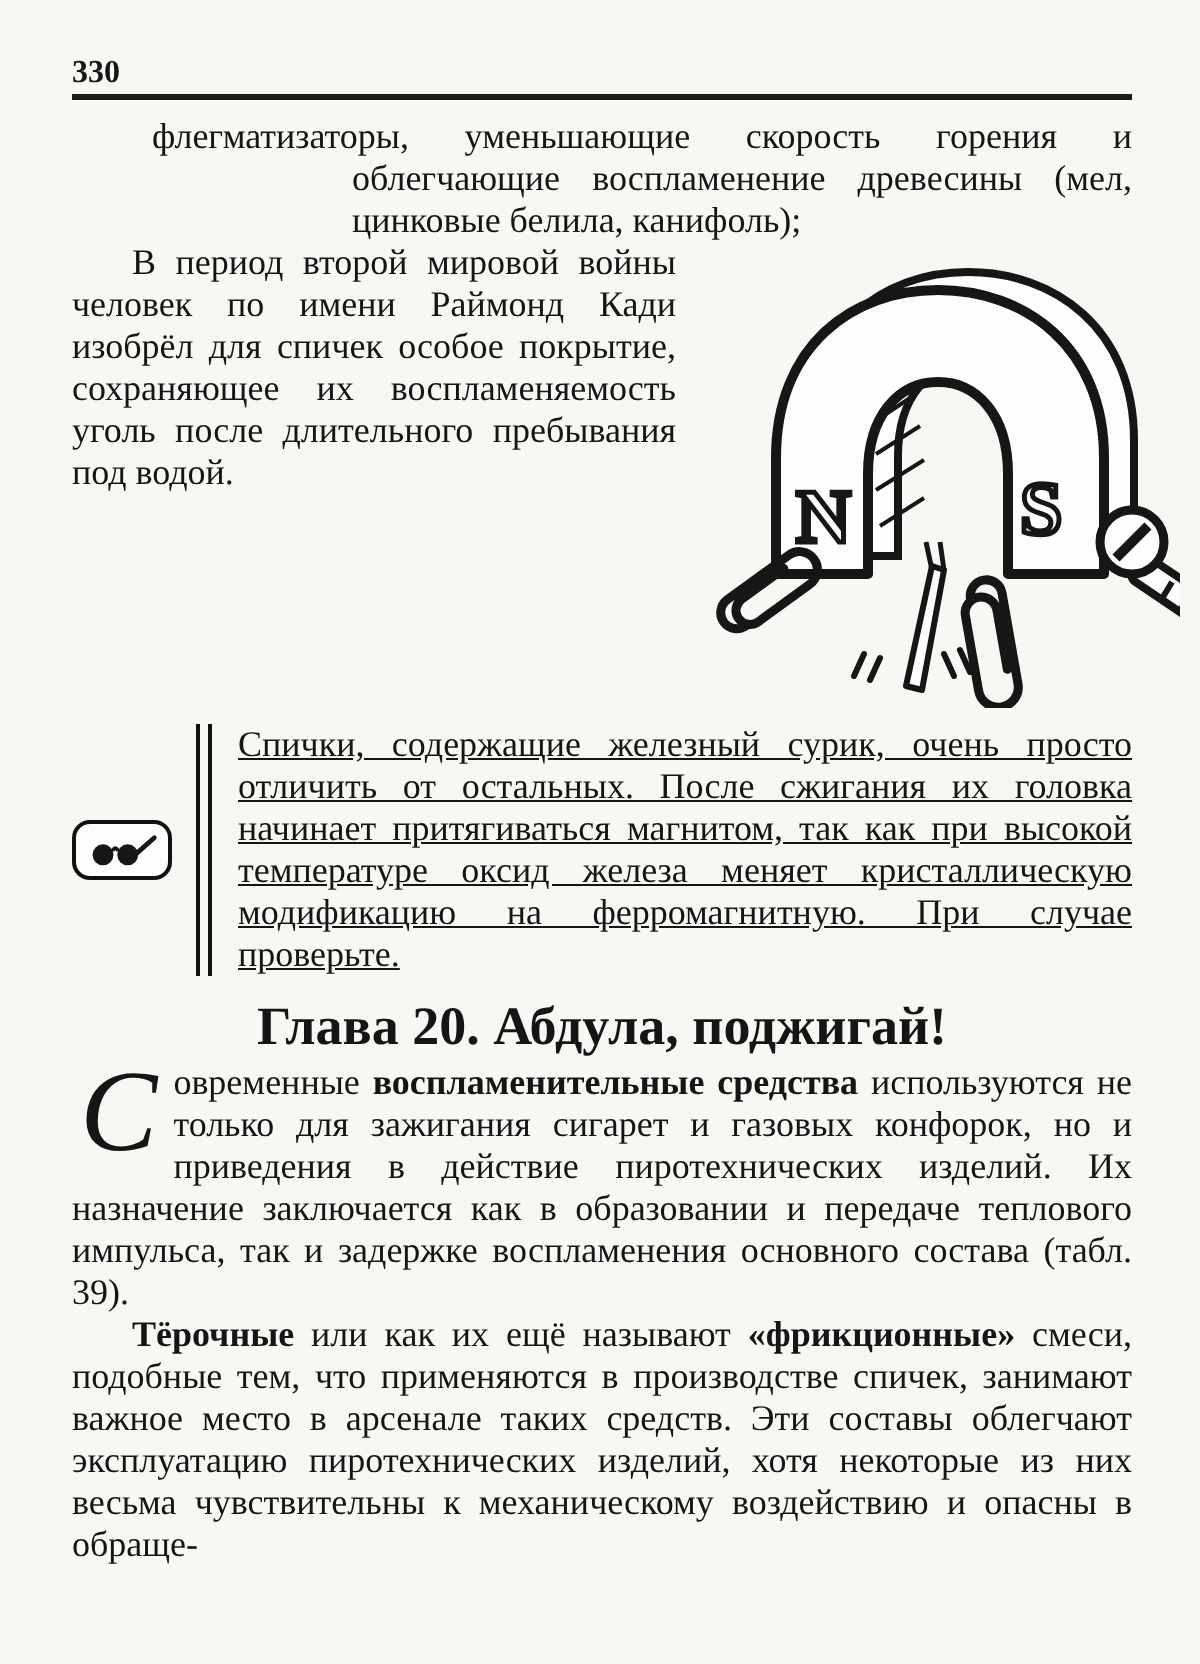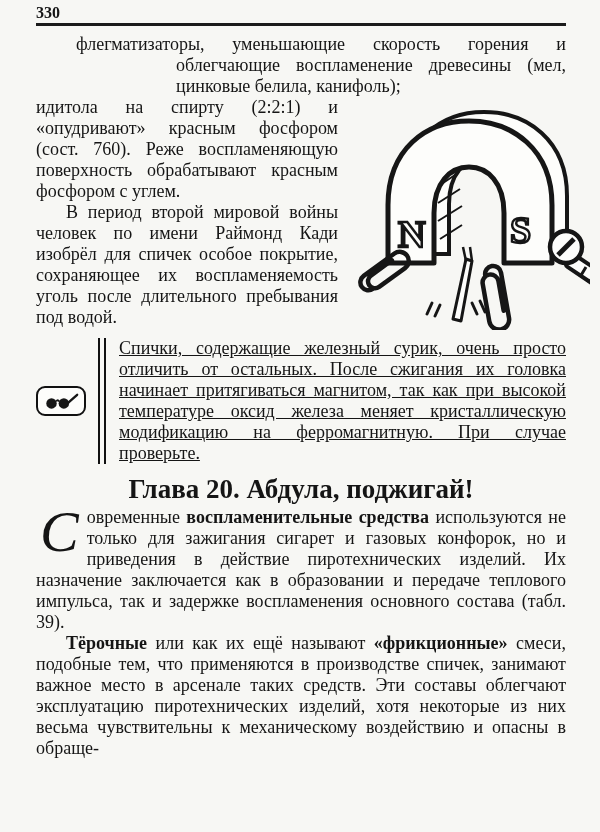--- a/index.html
+++ b/index.html
@@ -1,18 +1,18 @@
 <!DOCTYPE html>
 <html lang="ru"><head>
 <meta charset="utf-8">
 <style>
   * { margin:0; padding:0; box-sizing:border-box; }
   html,body { width:600px; height:832px; overflow:hidden; }
   body { background:#f7f7f4; font-family:"Liberation Serif", serif; color:#151515; }
-  .page { width:600px; height:832px; padding:4px 34px 0 36px; }
+  .page { width:600px; height:832px; padding:28px 34px 0 36px; }
   .header { display:flex; justify-content:space-between; align-items:baseline;
             border-bottom:3px solid #1b1b1b; padding-bottom:1px; font-size:16px; font-weight:bold; }
   .body-text { font-size:18px; line-height:21px; text-align:justify; margin-top:8px; }
   .list-item-1 { margin-left:40px; padding-left:100px; text-indent:-100px;font-family:Liberation Serif, serif; }
   .list-item-2 { margin-left:40px; }
   .para-indent { text-indent:30px; }
   .figure { float:right; width:240px; height:235px; margin:-2px -24px 0 12px; }
   .figure svg { width:100%; height:100%; }
   .note { display:flex; margin-top:8px; }
   .note-icon-wrap { flex:0 0 62px; display:flex; align-items:center; }
@@ -68,21 +68,20 @@
             <path d="M208,160 L224,144" stroke="#161616" stroke-width="5"></path>
           </g>
 
           <g>
             <path d="M116,164 L103,224 L111,226 L122,166 Z" fill="#fdfdfb" stroke="#161616" stroke-width="3" stroke-linejoin="round"></path>
             <path d="M113,152 l3,14 M120,152 l2,14" stroke="#161616" stroke-width="2.5"></path>
             <path d="M82,208 l-5,11 M90,210 l-5,11 M130,206 l5,11 M122,208 l5,11" stroke="#161616" stroke-width="3" stroke-linecap="round"></path>
           </g>
         </svg>
       </div>
-      <p><span>идитола на спирту (2:2:1) и «опудривают» красным фосфором (сост. 760). Реже воспламеняющую поверхность обрабатывают красным фосфором с углем.</span></p>
       <p class="para-indent">В период второй мировой войны человек по имени Раймонд Кади изобрёл для спичек особое покрытие, сохраняющее их воспламеняемость уголь после длительного пребывания под водой.</p>
       <div class="clear"></div>
     </div>
 
     <div class="note">
       <div class="note-icon-wrap">
         <div class="glasses-box">
           <svg viewBox="0 0 42 20" width="40" height="19">
             <circle cx="11" cy="12" r="5.5" fill="#161616"></circle>
             <circle cx="24" cy="12" r="5.5" fill="#161616"></circle>

